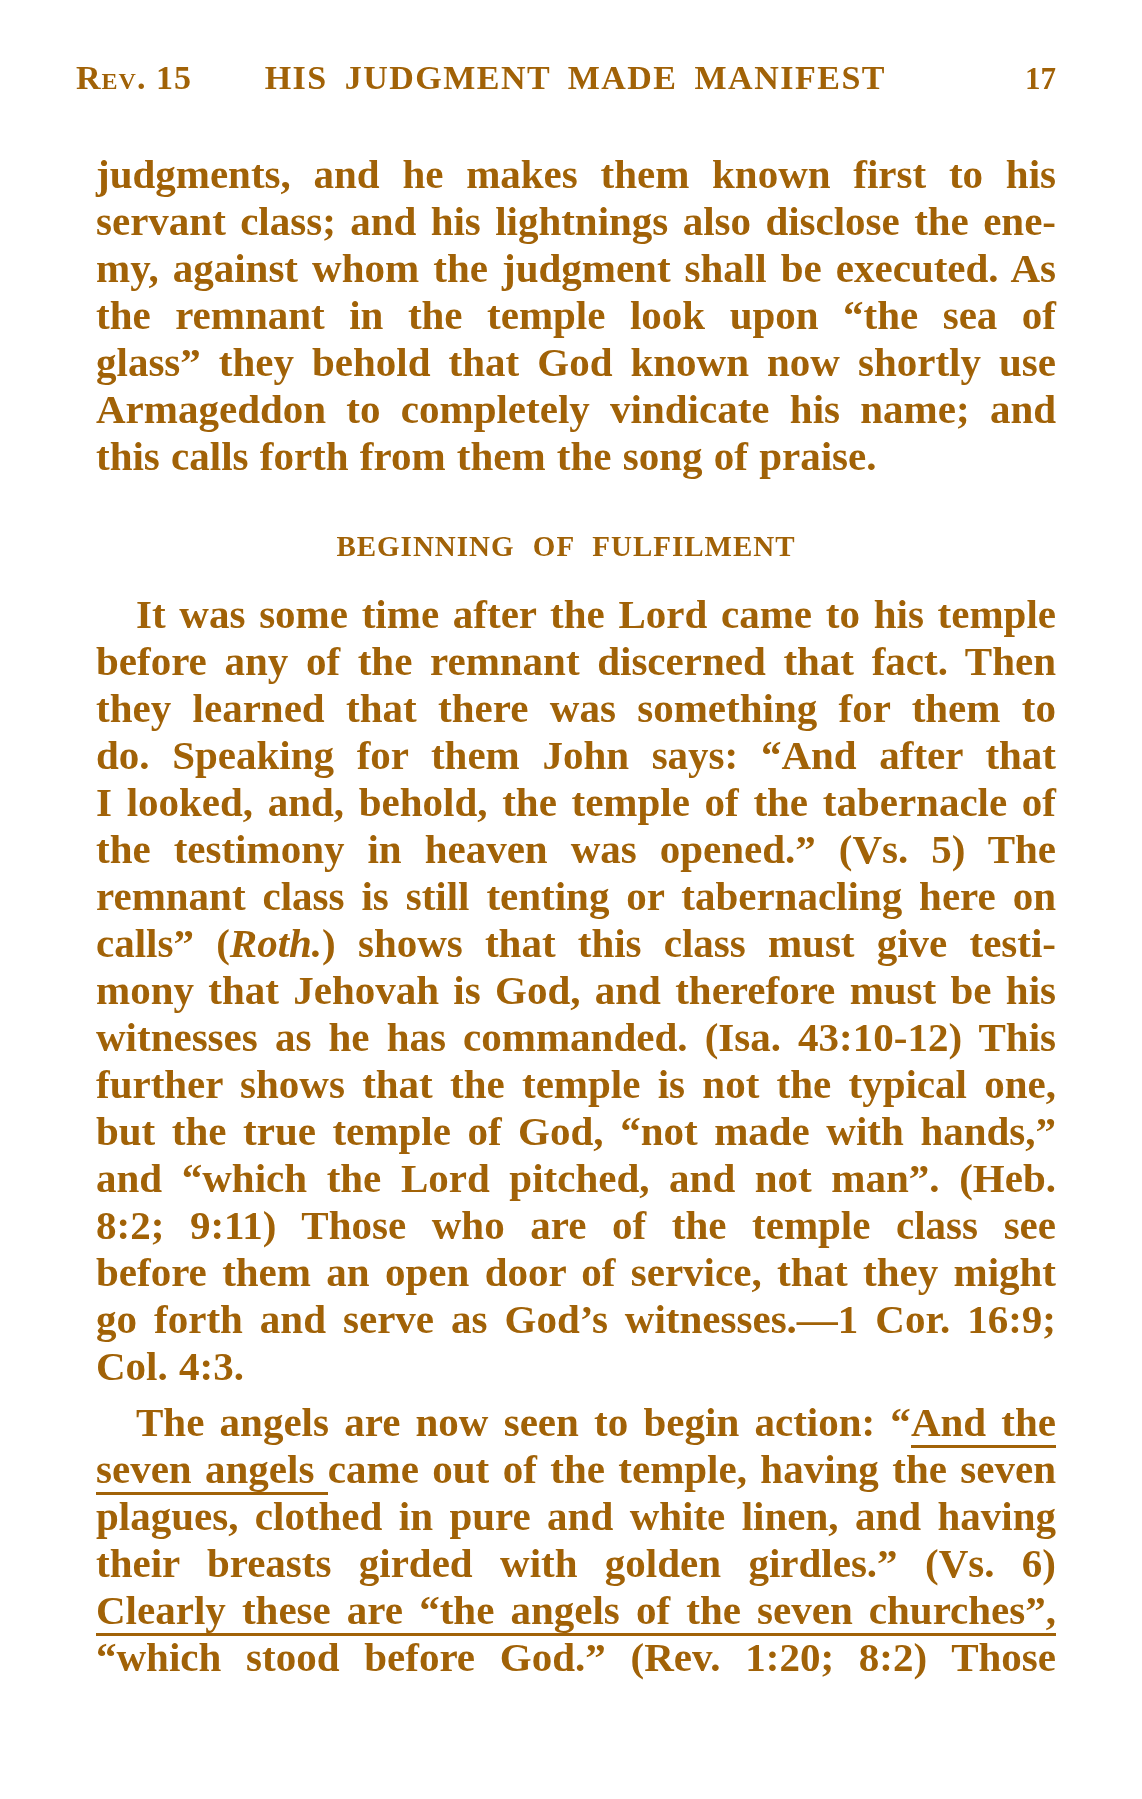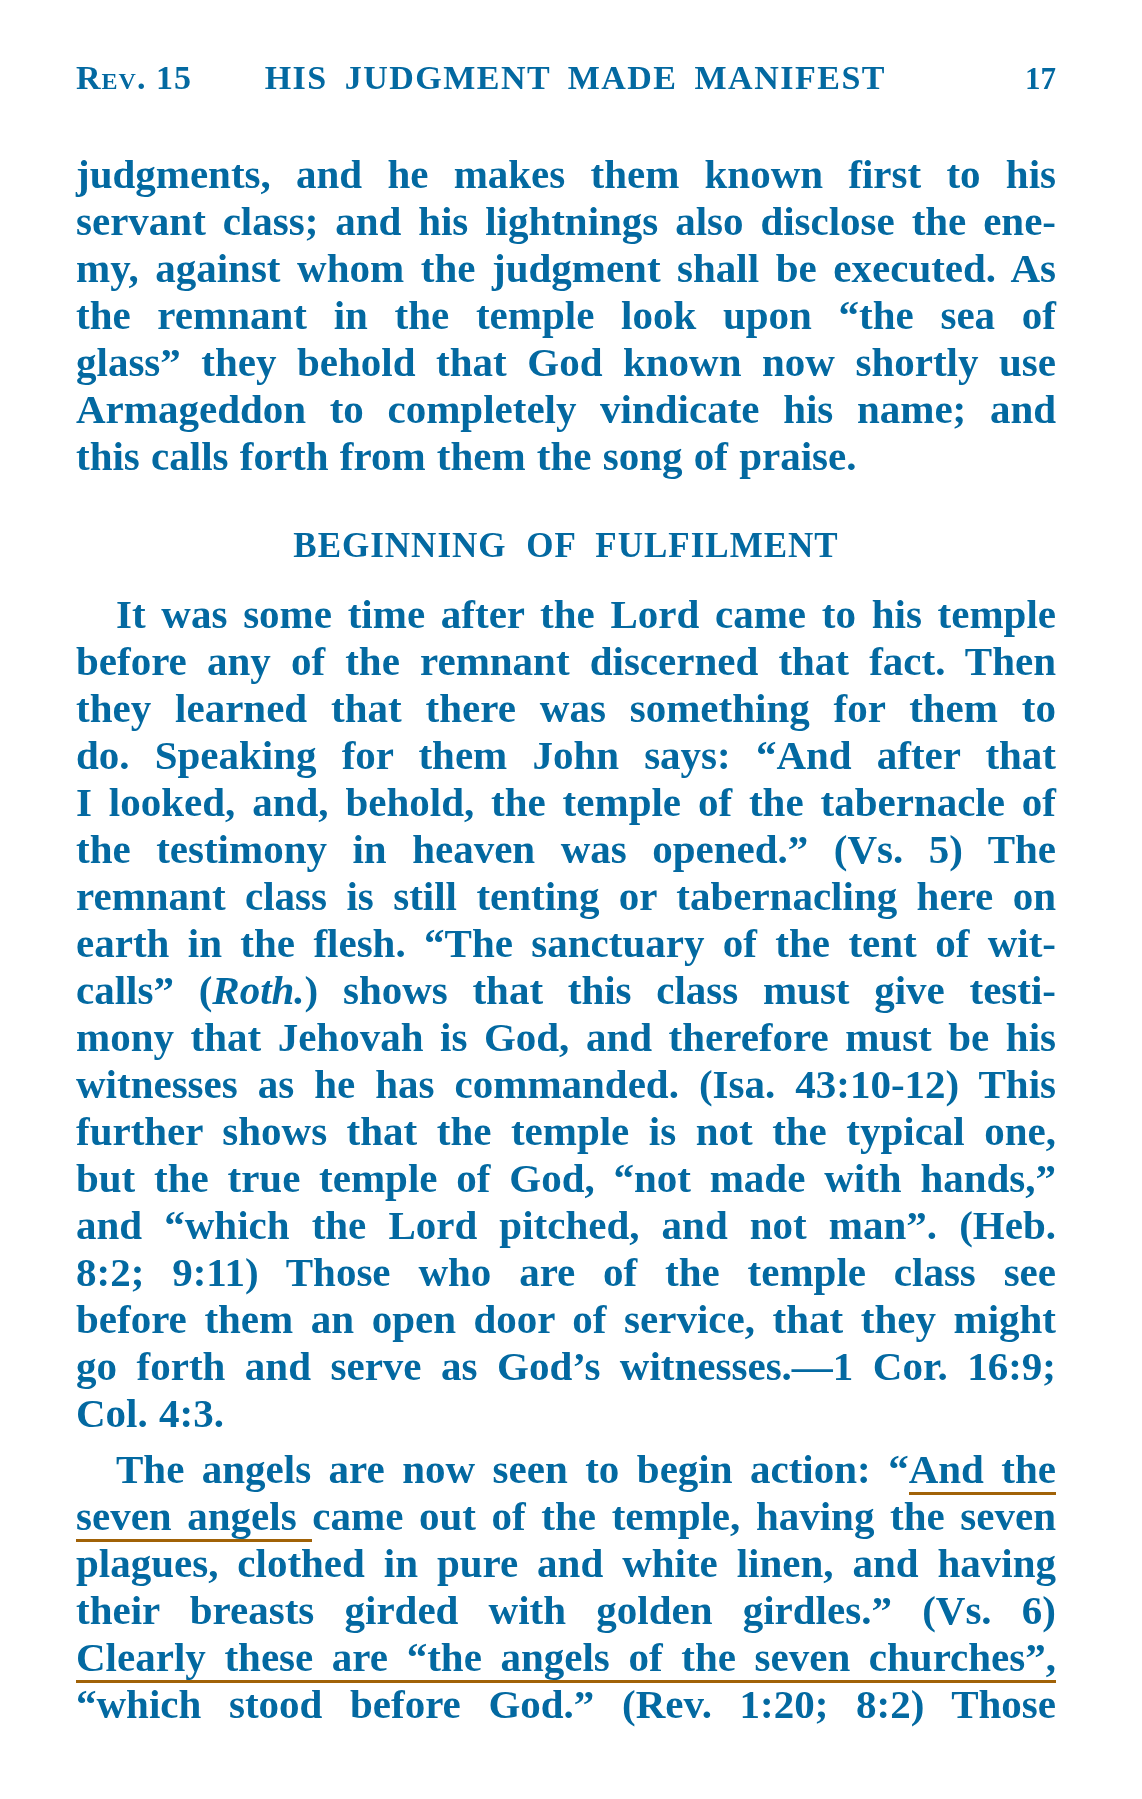--- a/index.html
+++ b/index.html
@@ -1,21 +1,21 @@
 <!DOCTYPE html>
 <html><head>
 <meta charset="utf-8">
 <style>
   html, body { margin: 0; padding: 0; background: #ffffff; }
   .page {
     position: relative;
     width: 1142px;
     height: 1799px;
     background: #ffffff;
-    color: #0369a1;
+    color: #a16207;
     font-family: "Liberation Serif", serif;
     font-weight: 700;
     overflow: hidden;
     box-sizing: border-box;
   }
   .content { padding: 56px 86px 0 76px; }
 
   
   .hdr {
     display: flex;
@@ -27,28 +27,29 @@
   .hdr-center{ flex: 1; text-align: right; letter-spacing: 1.5px; word-spacing: 7px; }
   .hdr-right { width: 170px; text-align: right; font-size: 31px; }
 
   
   .para { font-size: 41px; line-height: 47px; }
   .line {
     text-align: justify;
     text-align-last: justify;
     word-spacing: 1px;
     min-height: 47px;
+    margin-left: 20px;
   }
   .line.nl { text-align-last: auto; }           
   .para.indent .line:first-child { padding-left: 40px; }
 
   .p1 { margin-top: 50px; }
   .sect {
     margin-top: 46px;
-    font-size: 35px;
+    font-size: 29px;
     line-height: 40px;
     text-align: center;
     letter-spacing: 1px;
     word-spacing: 10px;
   }
   .p2 { margin-top: 25px; }
   .p3 { margin-top: 9px; }
 
   .ru { border-bottom: 3px solid #a16207; }     
   .it { font-style: italic; }
@@ -78,21 +79,20 @@
     <div class="sect">BEGINNING OF FULFILMENT</div>
 
     <div class="para indent p2">
         <div class="line"><span>It was some time after the Lord came to his temple</span></div>
         <div class="line"><span>before any of the remnant discerned that fact. Then</span></div>
         <div class="line"><span>they learned that there was something for them to</span></div>
         <div class="line"><span>do. Speaking for them John says: “And after that</span></div>
         <div class="line"><span>I looked, and, behold, the temple of the tabernacle of</span></div>
         <div class="line"><span>the testimony in heaven was opened.” (Vs. 5) The</span></div>
         <div class="line"><span>remnant class is still tenting or tabernacling here on</span></div>
-        <div class="line"><span>earth in the flesh. “The sanctuary of the tent of wit-</span></div>
         <div class="line"><span>calls” (</span><span class="it">Roth.</span><span>) shows that this class must give testi-</span></div>
         <div class="line"><span>mony that Jehovah is God, and therefore must be his</span></div>
         <div class="line"><span>witnesses as he has commanded. (Isa. 43:10-12) This</span></div>
         <div class="line"><span>further shows that the temple is not the typical one,</span></div>
         <div class="line"><span>but the true temple of God, “not made with hands,”</span></div>
         <div class="line"><span>and “which the Lord pitched, and not man”. (Heb.</span></div>
         <div class="line"><span>8:2; 9:11) Those who are of the temple class see</span></div>
         <div class="line"><span>before them an open door of service, that they might</span></div>
         <div class="line"><span>go forth and serve as God’s witnesses.—1 Cor. 16:9;</span></div>
         <div class="line nl"><span>Col. 4:3.</span></div>

